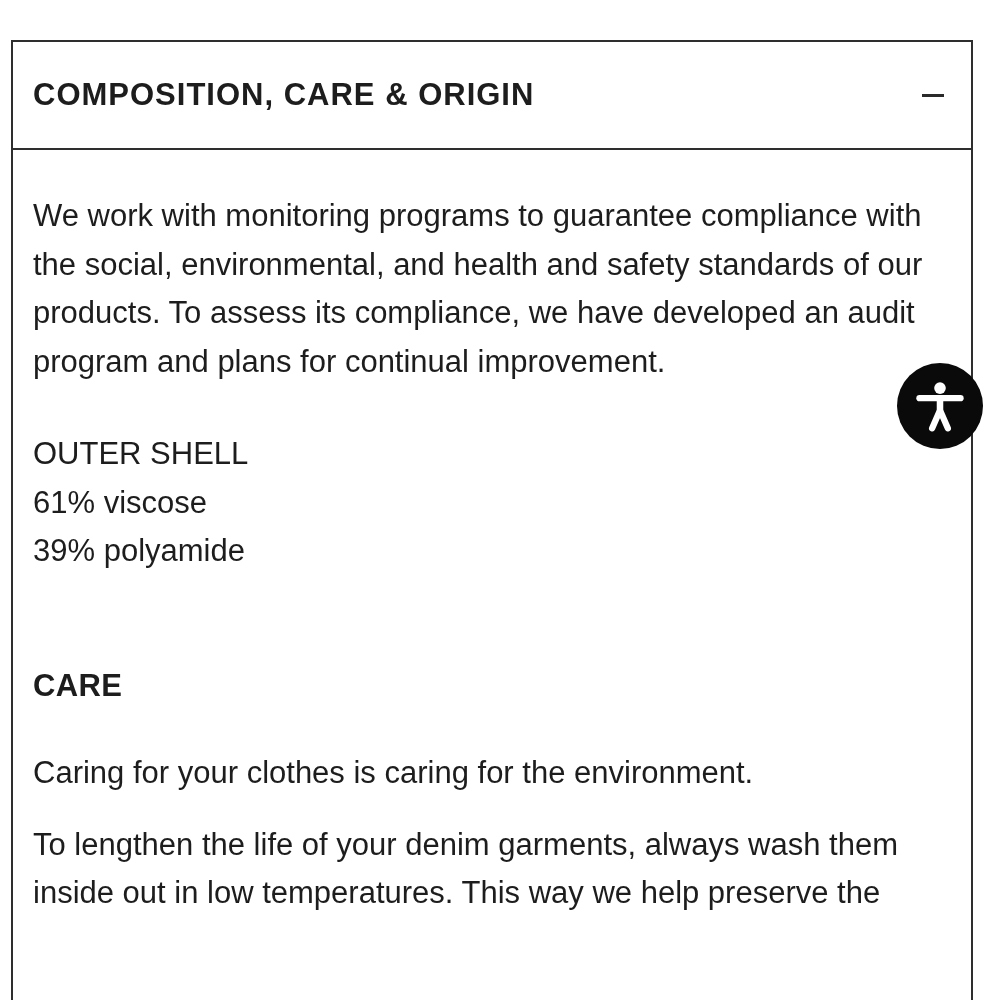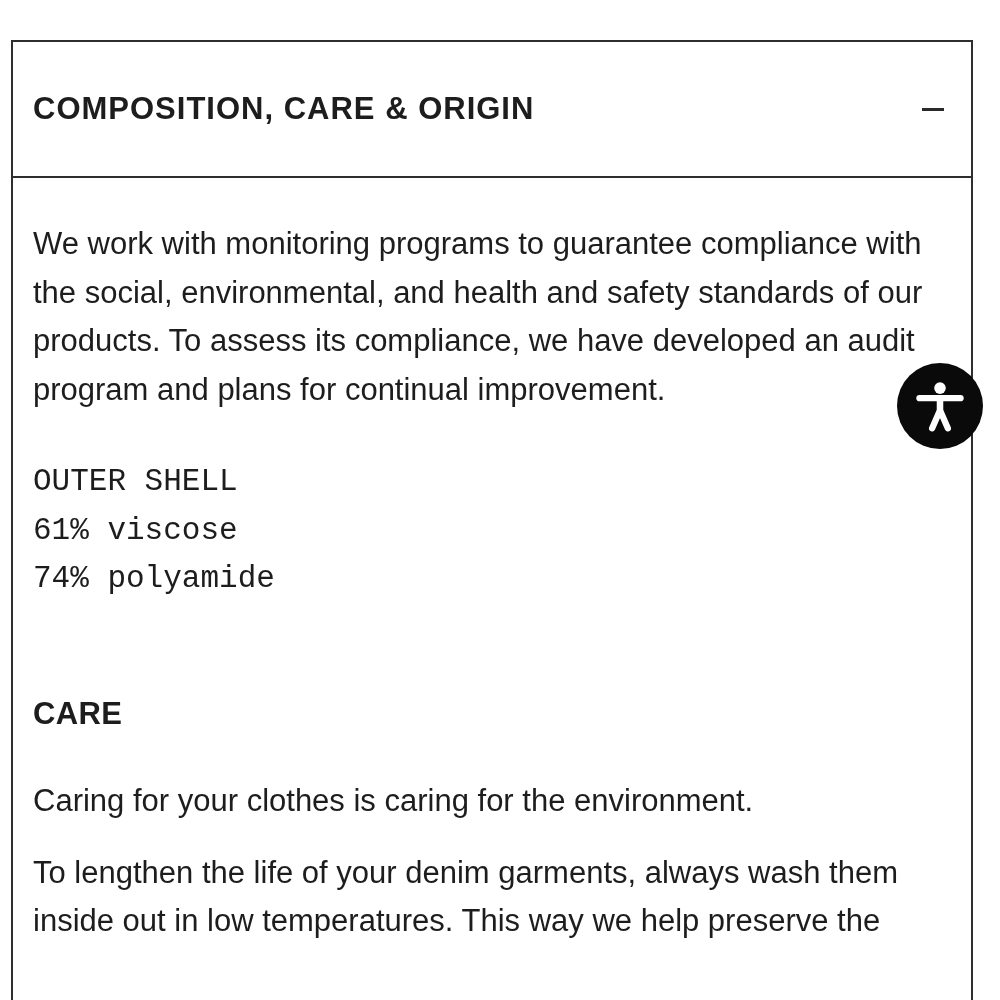--- a/index.html
+++ b/index.html
@@ -14,21 +14,21 @@
 
   .accordion {
     position: absolute;
     left: 11px; top: 40px;
     width: 962px; height: 1100px;
     border: 2px solid #2e2e2e;
     background: #ffffff;
   }
 
   .accordion-header {
-    height: 136px;
+    height: 108px;
     display: flex;
     align-items: center;
     justify-content: space-between;
     padding: 0 27px 0 20px;
     border-bottom: 2px solid #2e2e2e;
     cursor: pointer;
   }
   .accordion-title {
     font-size: 31px;
     font-weight: bold;
@@ -52,21 +52,21 @@
     font-weight: normal;
     letter-spacing: 0.4px;
     line-height: 48.5px;
     margin: 0 0 40px 0;
   }
   .care-heading { margin-bottom: 39px; font-weight: bold; }
 
   .intro-paragraph { margin: 0 0 44px 0; }
 
   .materials { margin: 0 0 86px 0; }
-  .materials div { line-height: 48.5px; font-family: Liberation Mono, monospace; }
+  .materials div { line-height: 48.5px; }
 
   .caring-line { margin: 0 0 23px 0; }
   .lengthen-paragraph { margin: 0; }
 
   .a11y-widget {
     position: absolute;
     left: 897px; top: 363px;
     width: 86px; height: 86px;
     border-radius: 50%;
     background: #0a0a0a;
@@ -91,21 +91,21 @@
   </div>
 
   <div class="accordion-body">
 
 
     <p class="intro-paragraph">We work with monitoring programs to guarantee compliance with the social, environmental, and health and safety standards of our products. To assess its compliance, we have developed an audit program and plans for continual improvement.</p>
 
     <div class="materials">
       <div>OUTER SHELL</div>
       <div>61% viscose</div>
-      <div>74% polyamide</div>
+      <div>39% polyamide</div>
     </div>
 
     <h3 class="section-heading care-heading">CARE</h3>
 
     <p class="caring-line">Caring for your clothes is caring for the environment.</p>
 
     <p class="lengthen-paragraph">To lengthen the life of your denim garments, always wash them inside out in low temperatures. This way we help preserve the</p>
 
   </div>
 </section>

